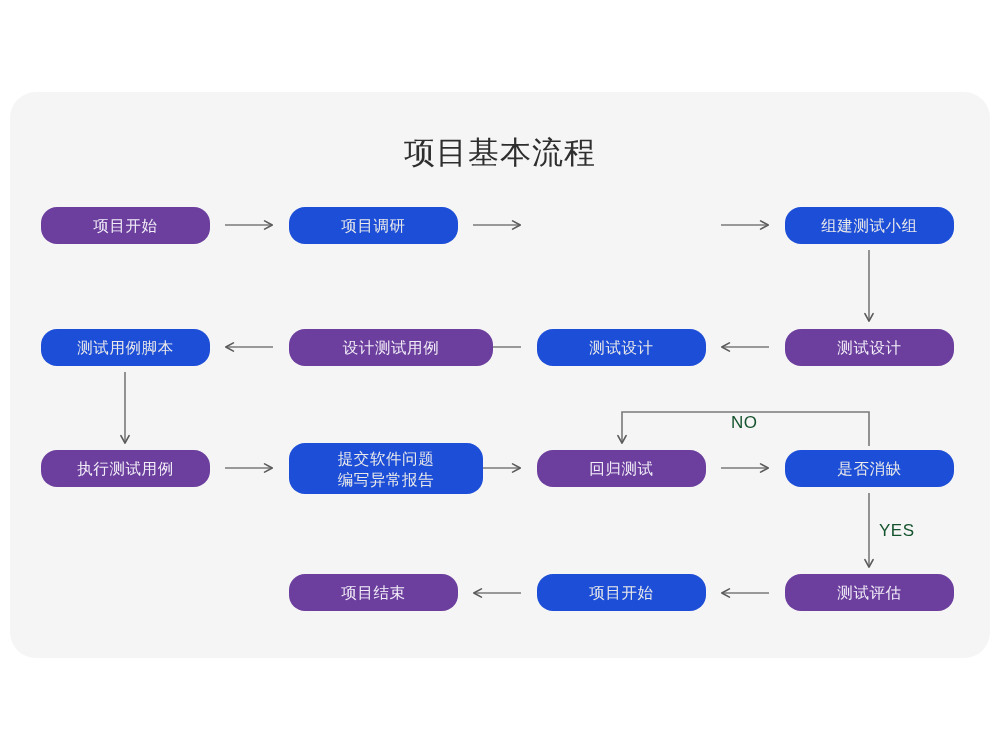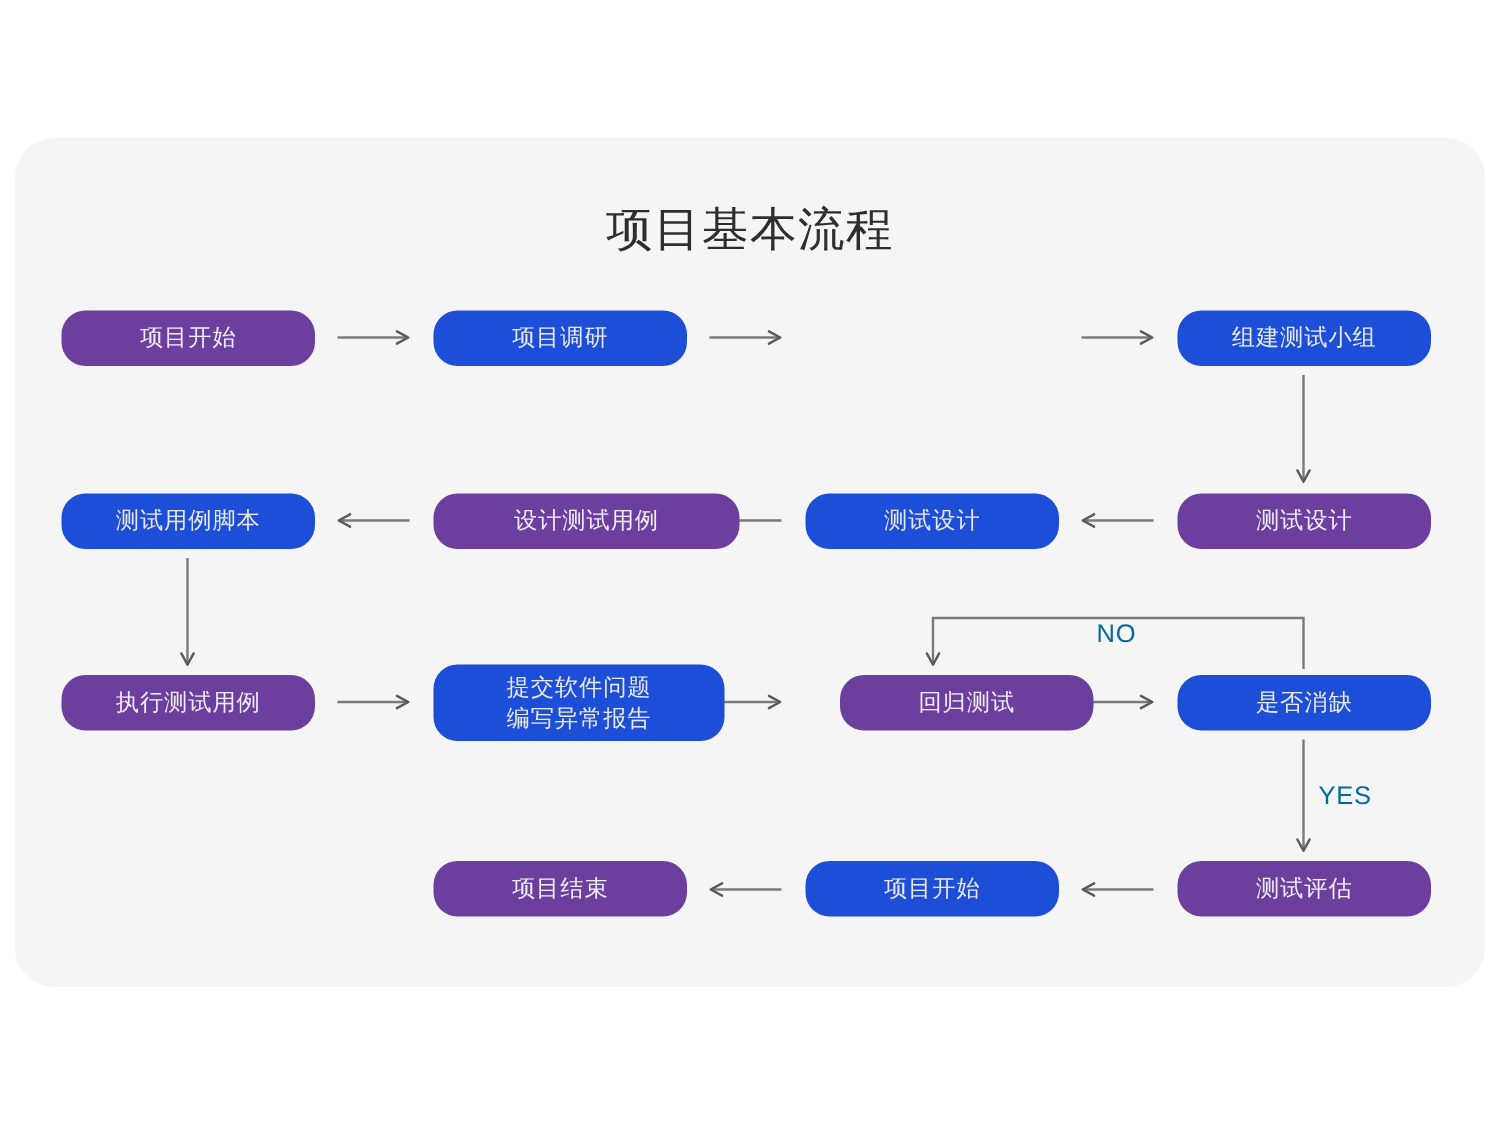--- a/index.html
+++ b/index.html
@@ -72,21 +72,21 @@
     left: 0;
     top: 0;
     width: 1000px;
     height: 750px;
     pointer-events: none;
   }
 
   .edge-label {
     position: absolute;
     font-size: 17px;
-    color: #0369a1;
+    color: #14532d;
     letter-spacing: 0.5px;
     user-select: none;
   }
 </style>
 </head>
 <body>
 
 <div id="stage">
 
   <div id="panel"></div>
@@ -135,20 +135,20 @@
   <div class="node gray" style="left:785px; top:207px; width:169px; height:37px;">组建测试小组</div>
 
   <div class="node gray" style="left:41px;  top:329px; width:169px; height:37px;font-family:Liberation Serif, serif;">测试用例脚本</div>
   <div class="node purple" style="left:289px; top:329px; width:204px; height:37px;">设计测试用例</div>
   <div class="node gray" style="left:537px; top:329px; width:169px; height:37px;">测试设计</div>
   <div class="node purple" style="left:785px; top:329px; width:169px; height:37px;">测试设计</div>
 
   <div class="node purple" style="left:41px;  top:450px; width:169px; height:37px;">执行测试用例</div>
   <div class="node gray" style="left:289px; top:443px; width:194px; height:51px;">提交软件问题
 编写异常报告</div>
-  <div class="node purple" style="left:537px; top:450px; width:169px; height:37px;margin-left:23px;">回归测试</div>
+  <div class="node purple" style="left:537px; top:450px; width:169px; height:37px;">回归测试</div>
   <div class="node gray" style="left:785px; top:450px; width:169px; height:37px;">是否消缺</div>
 
   <div class="node purple" style="left:289px; top:574px; width:169px; height:37px;">项目结束</div>
   <div class="node gray" style="left:537px; top:574px; width:169px; height:37px;">项目开始</div>
   <div class="node purple" style="left:785px; top:574px; width:169px; height:37px;">测试评估</div>
 
 </div>
 
 </body></html>

